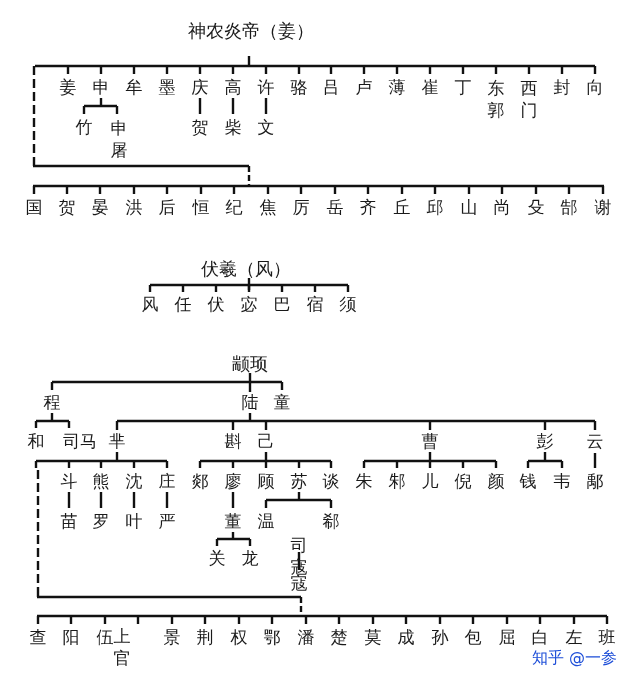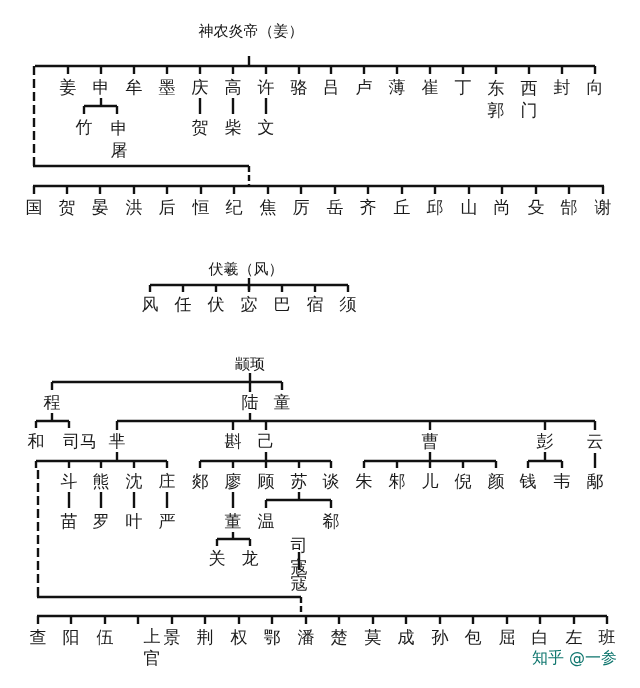--- a/index.html
+++ b/index.html
@@ -1,21 +1,21 @@
 <!DOCTYPE html>
 <html><head>
 <meta charset="utf-8">
 <style>
   html, body { margin:0; padding:0; background:#ffffff; }
   #canvas { position:relative; width:640px; height:688px; overflow:hidden; background:#fff; }
   svg.lines { position:absolute; left:0; top:0; width:640px; height:688px; }
   .n { position:absolute; font-family:"DejaVu Sans", sans-serif; font-size:17px; color:#1a1a1a; line-height:20px; transform:translateX(-50%); white-space:nowrap; text-align:center; }
   .v { width:18px; white-space:normal; word-break:break-all; line-height:22px; }
-  .root { font-size:15px; }
-  .wm { position:absolute; left:532px; top:648px; font-family:"DejaVu Sans", sans-serif; font-size:16px; color:#0f766e; }
+  .root { font-size:18px; }
+  .wm { position:absolute; left:532px; top:648px; font-family:"DejaVu Sans", sans-serif; font-size:16px; color:#1d4ed8; }
 </style>
 </head>
 <body>
 
 <div id="canvas">
   <svg class="lines" viewBox="0 0 640 688">
     <g stroke="#111" stroke-width="2.4" fill="none">
 
       <line x1="249" y1="56" x2="249" y2="66"></line>
       <line x1="35" y1="66" x2="595" y2="66"></line>
@@ -278,21 +278,21 @@
   <div class="n v" style="left:299px;top:534px">司寇</div>
   <div class="n" style="left:331px;top:511px">郗</div>
 
   <div class="n" style="left:217px;top:548px">关</div>
   <div class="n" style="left:250px;top:548px">龙</div>
   <div class="n" style="left:299px;top:573px">寇</div>
 
   <div class="n" style="left:38px;top:627px">查</div>
   <div class="n" style="left:71px;top:627px">阳</div>
   <div class="n" style="left:105px;top:627px">伍</div>
-  <div class="n v" style="left:152px;top:625px">上官</div>
+  <div class="n v" style="left:122px;top:625px">上官</div>
   <div class="n" style="left:172px;top:627px">景</div>
   <div class="n" style="left:205px;top:627px">荆</div>
   <div class="n" style="left:239px;top:627px">权</div>
   <div class="n" style="left:272px;top:627px">鄂</div>
   <div class="n" style="left:306px;top:627px">潘</div>
   <div class="n" style="left:339px;top:627px">楚</div>
   <div class="n" style="left:373px;top:627px">莫</div>
   <div class="n" style="left:406px;top:627px">成</div>
   <div class="n" style="left:440px;top:627px">孙</div>
   <div class="n" style="left:473px;top:627px">包</div>

